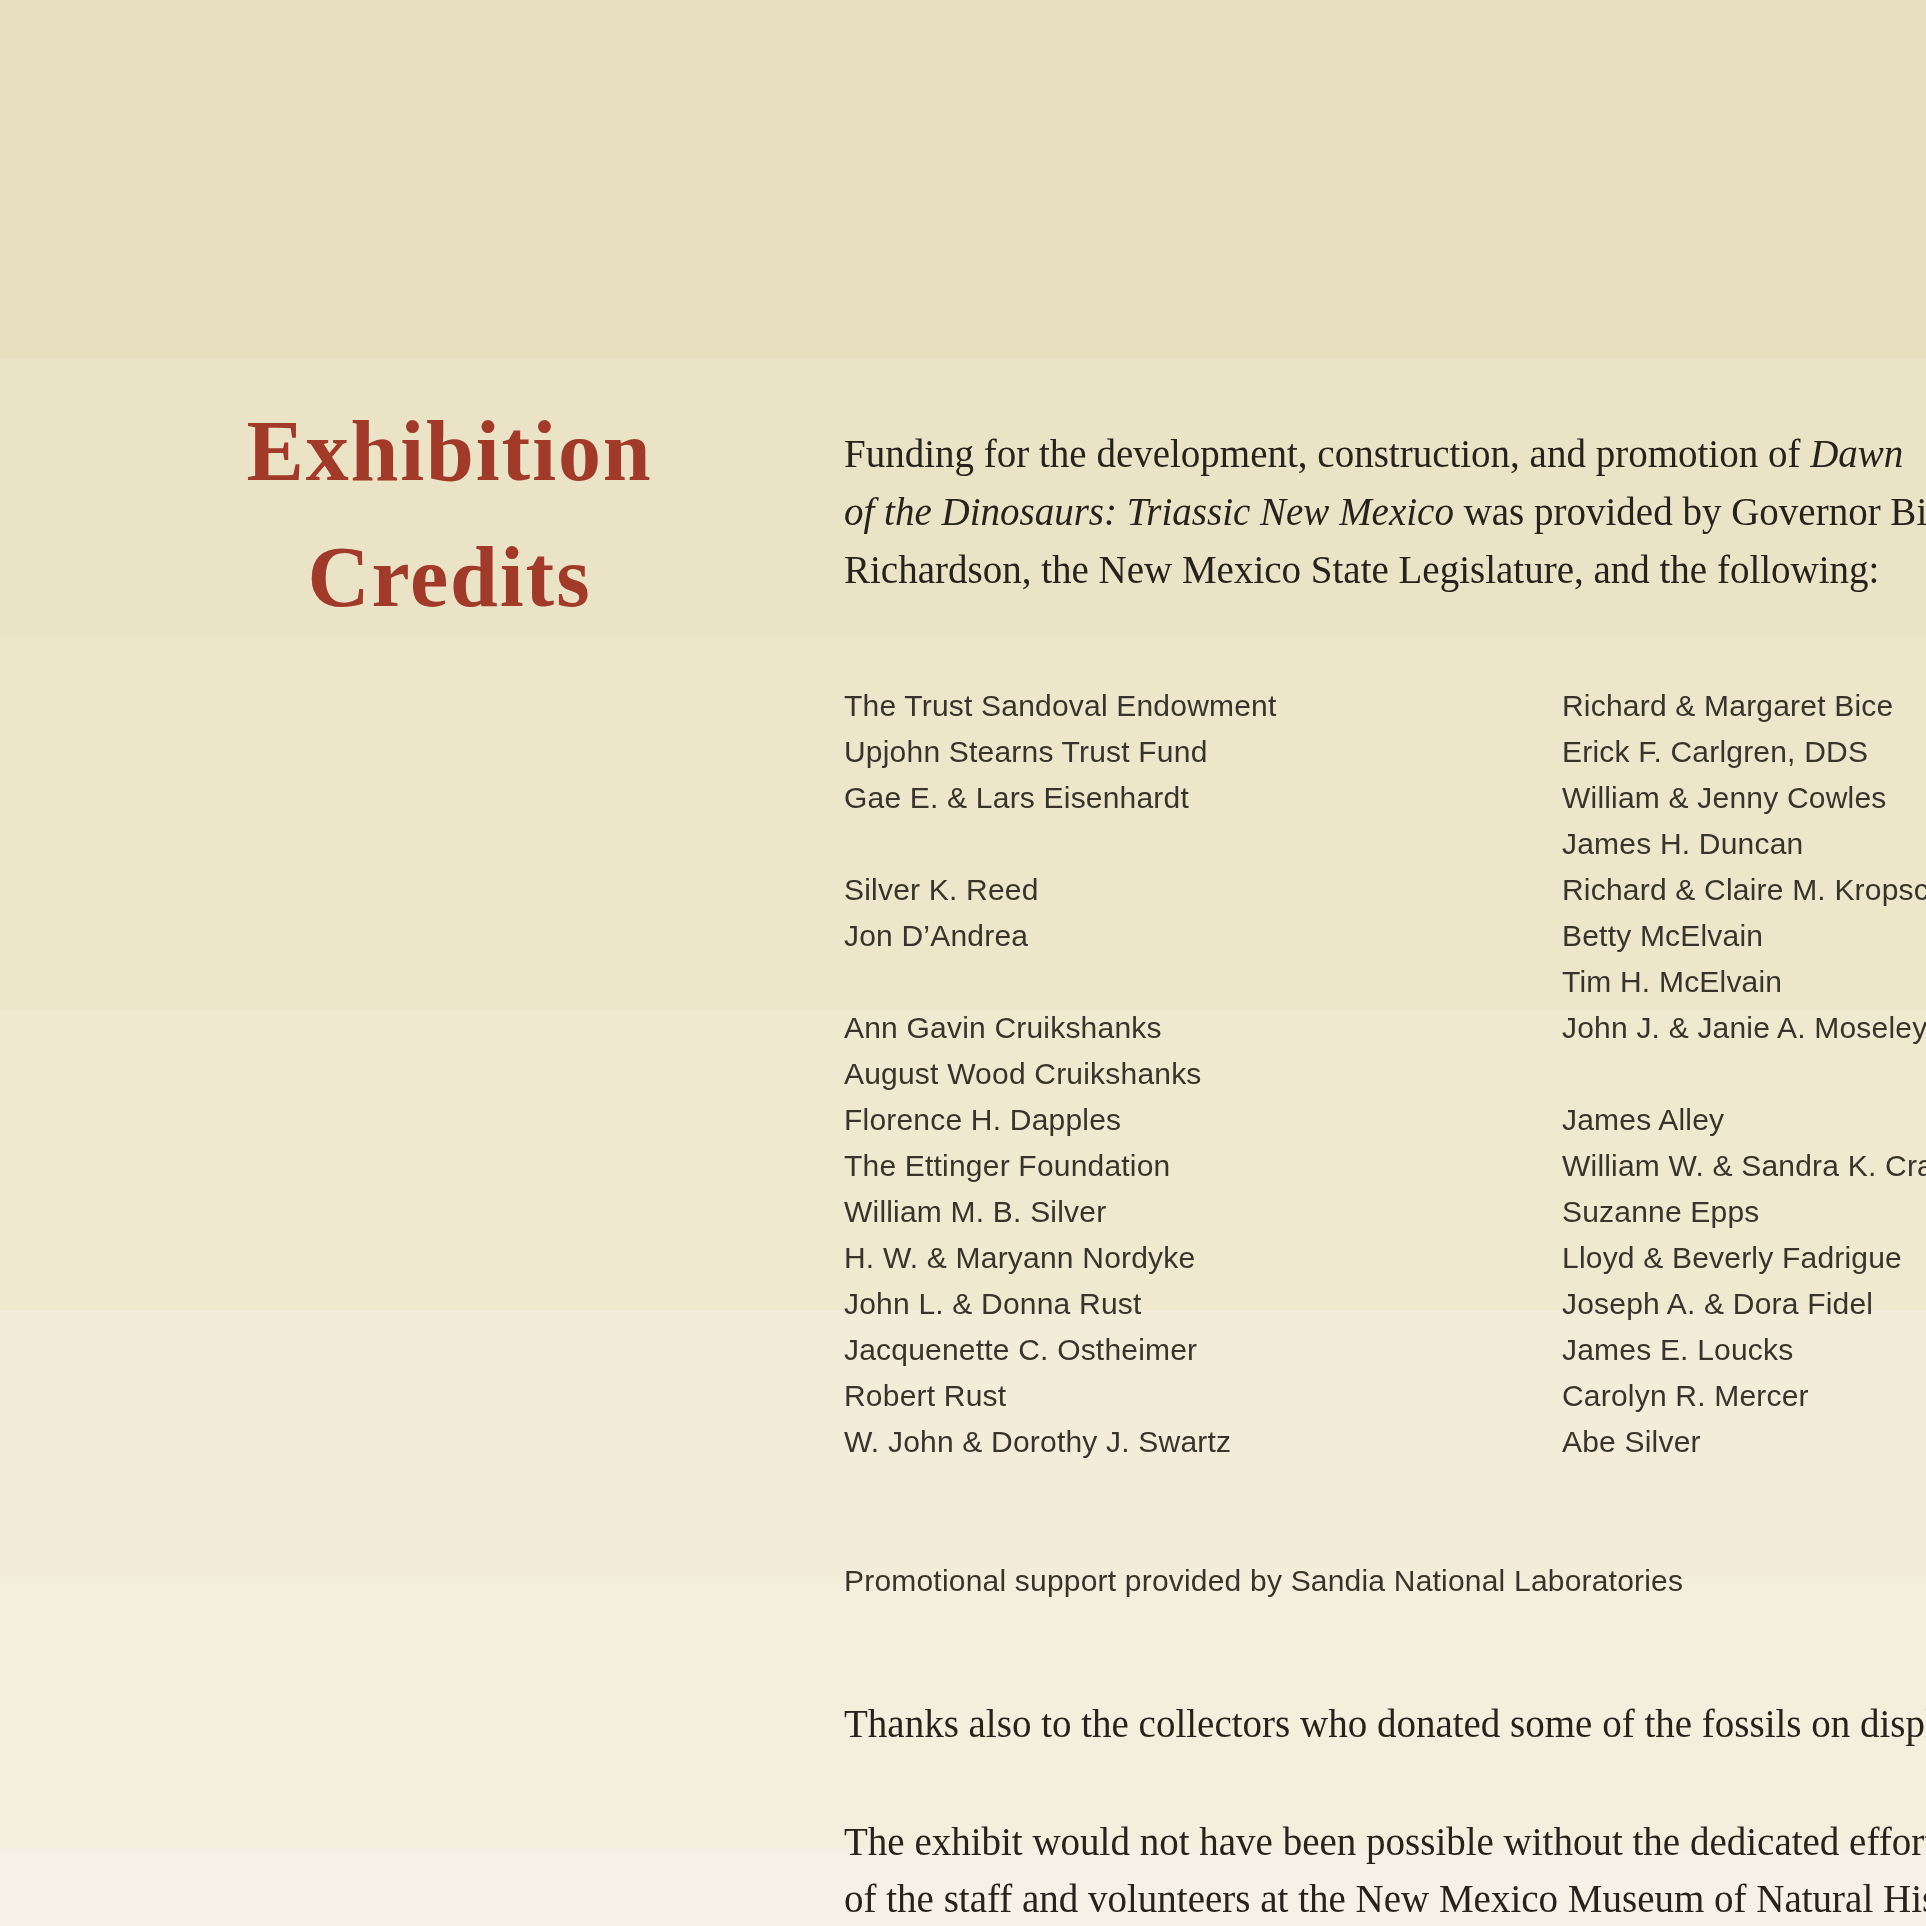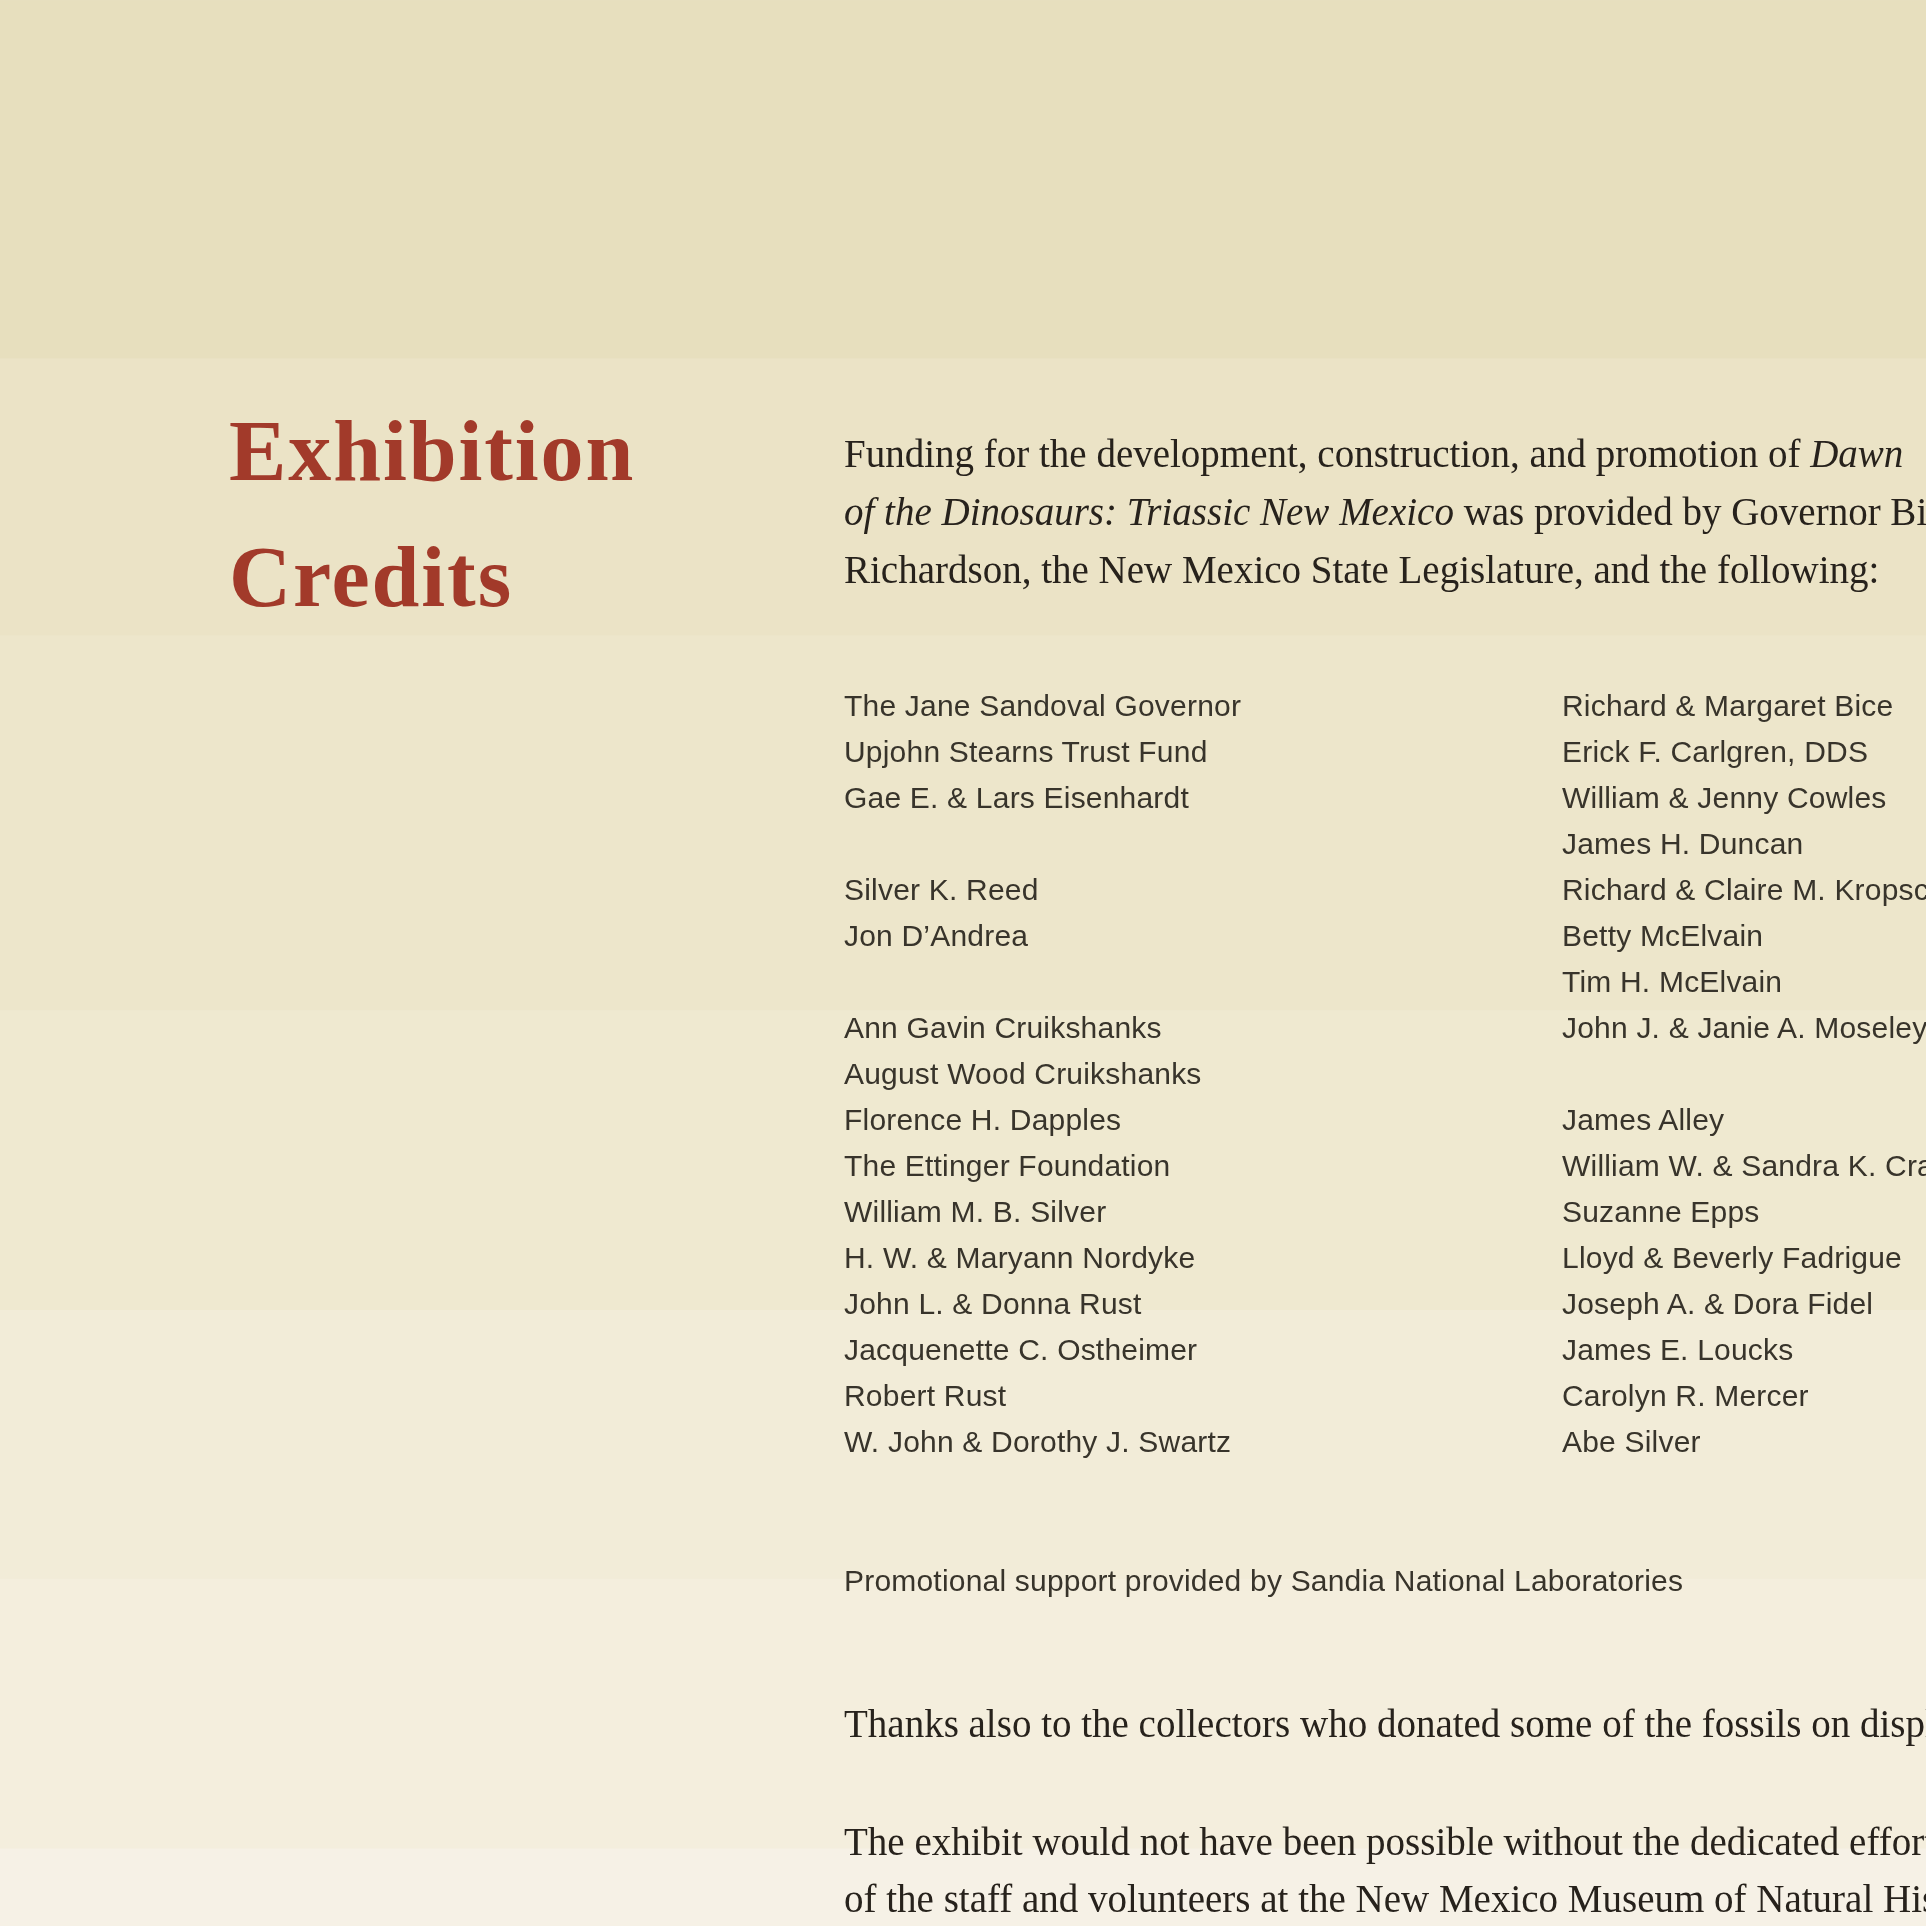--- a/index.html
+++ b/index.html
@@ -23,21 +23,21 @@
       #f6f1e6 80%,     #f6f1e6 93.3%,
       #f9f5ee 93.3%,   #f9f5ee 98.9%,
       #fdfcf7 98.9%,   #fdfcf7 100%);
   }
   .abs { position: absolute; }
 
   .title-block {
     left: 229px;
     top: 388px;
     width: 441px;
-    text-align: left;
+    text-align: center;
     font-family: "Liberation Serif", serif;
     font-weight: bold;
     font-size: 86px;
     line-height: 126px;
     letter-spacing: 1.9px;
     color: #a23a2a;
   }
 
   .serif-text {
     font-family: "Liberation Serif", serif;
@@ -97,21 +97,21 @@
     <div>Credits</div>
   </div>
 
 <div class="abs intro-block serif-text">
     <div><span>Funding for the development, construction, and promotion of </span><em>Dawn</em></div>
     <div><em>of the Dinosaurs: Triassic New Mexico</em><span> was provided by Governor Bill</span></div>
     <div><span>Richardson, the New Mexico State Legislature, and the following:</span></div>
   </div>
 
 <div class="abs donor-col donor-col-left sans-text">
-    <div>The Jane Sandoval Governor</div>
+    <div>The Trust Sandoval Endowment</div>
     <div>Upjohn Stearns Trust Fund</div>
     <div>Gae E. &amp; Lars Eisenhardt</div>
     <div>&nbsp;</div>
     <div>Silver K. Reed</div>
     <div>Jon D’Andrea</div>
     <div>&nbsp;</div>
     <div>Ann Gavin Cruikshanks</div>
     <div>August Wood Cruikshanks</div>
     <div>Florence H. Dapples</div>
     <div>The Ettinger Foundation</div>

